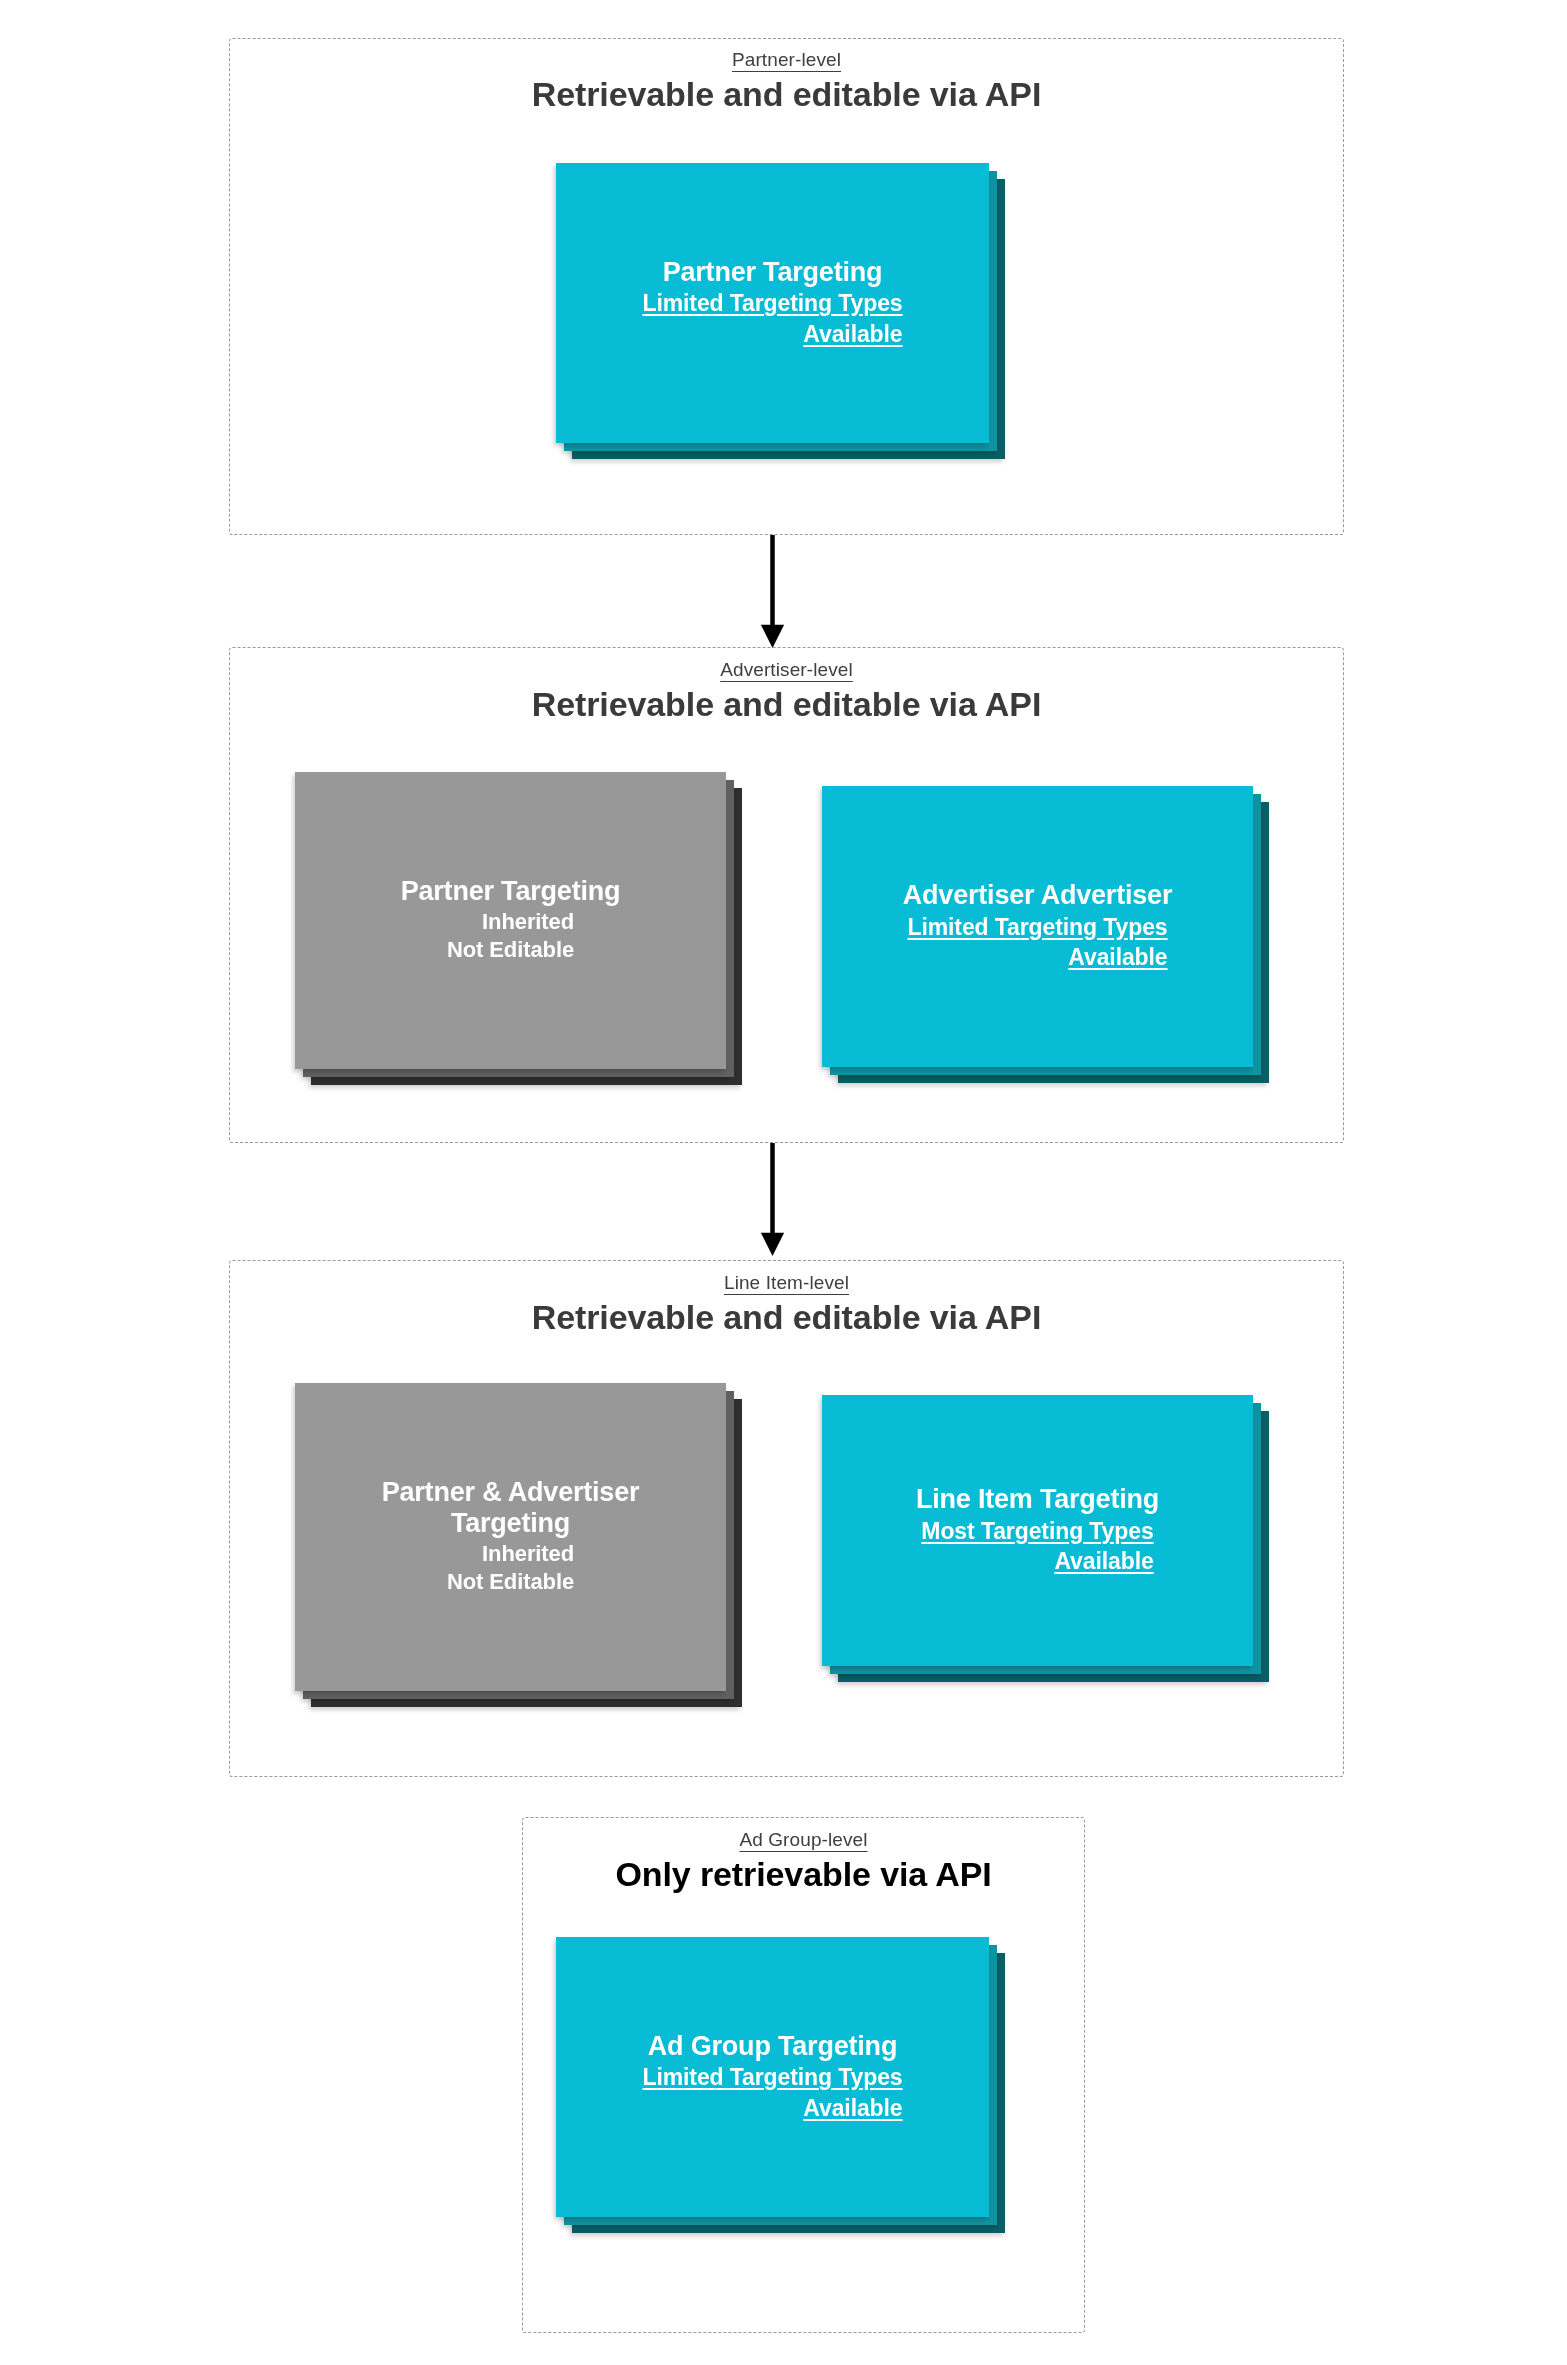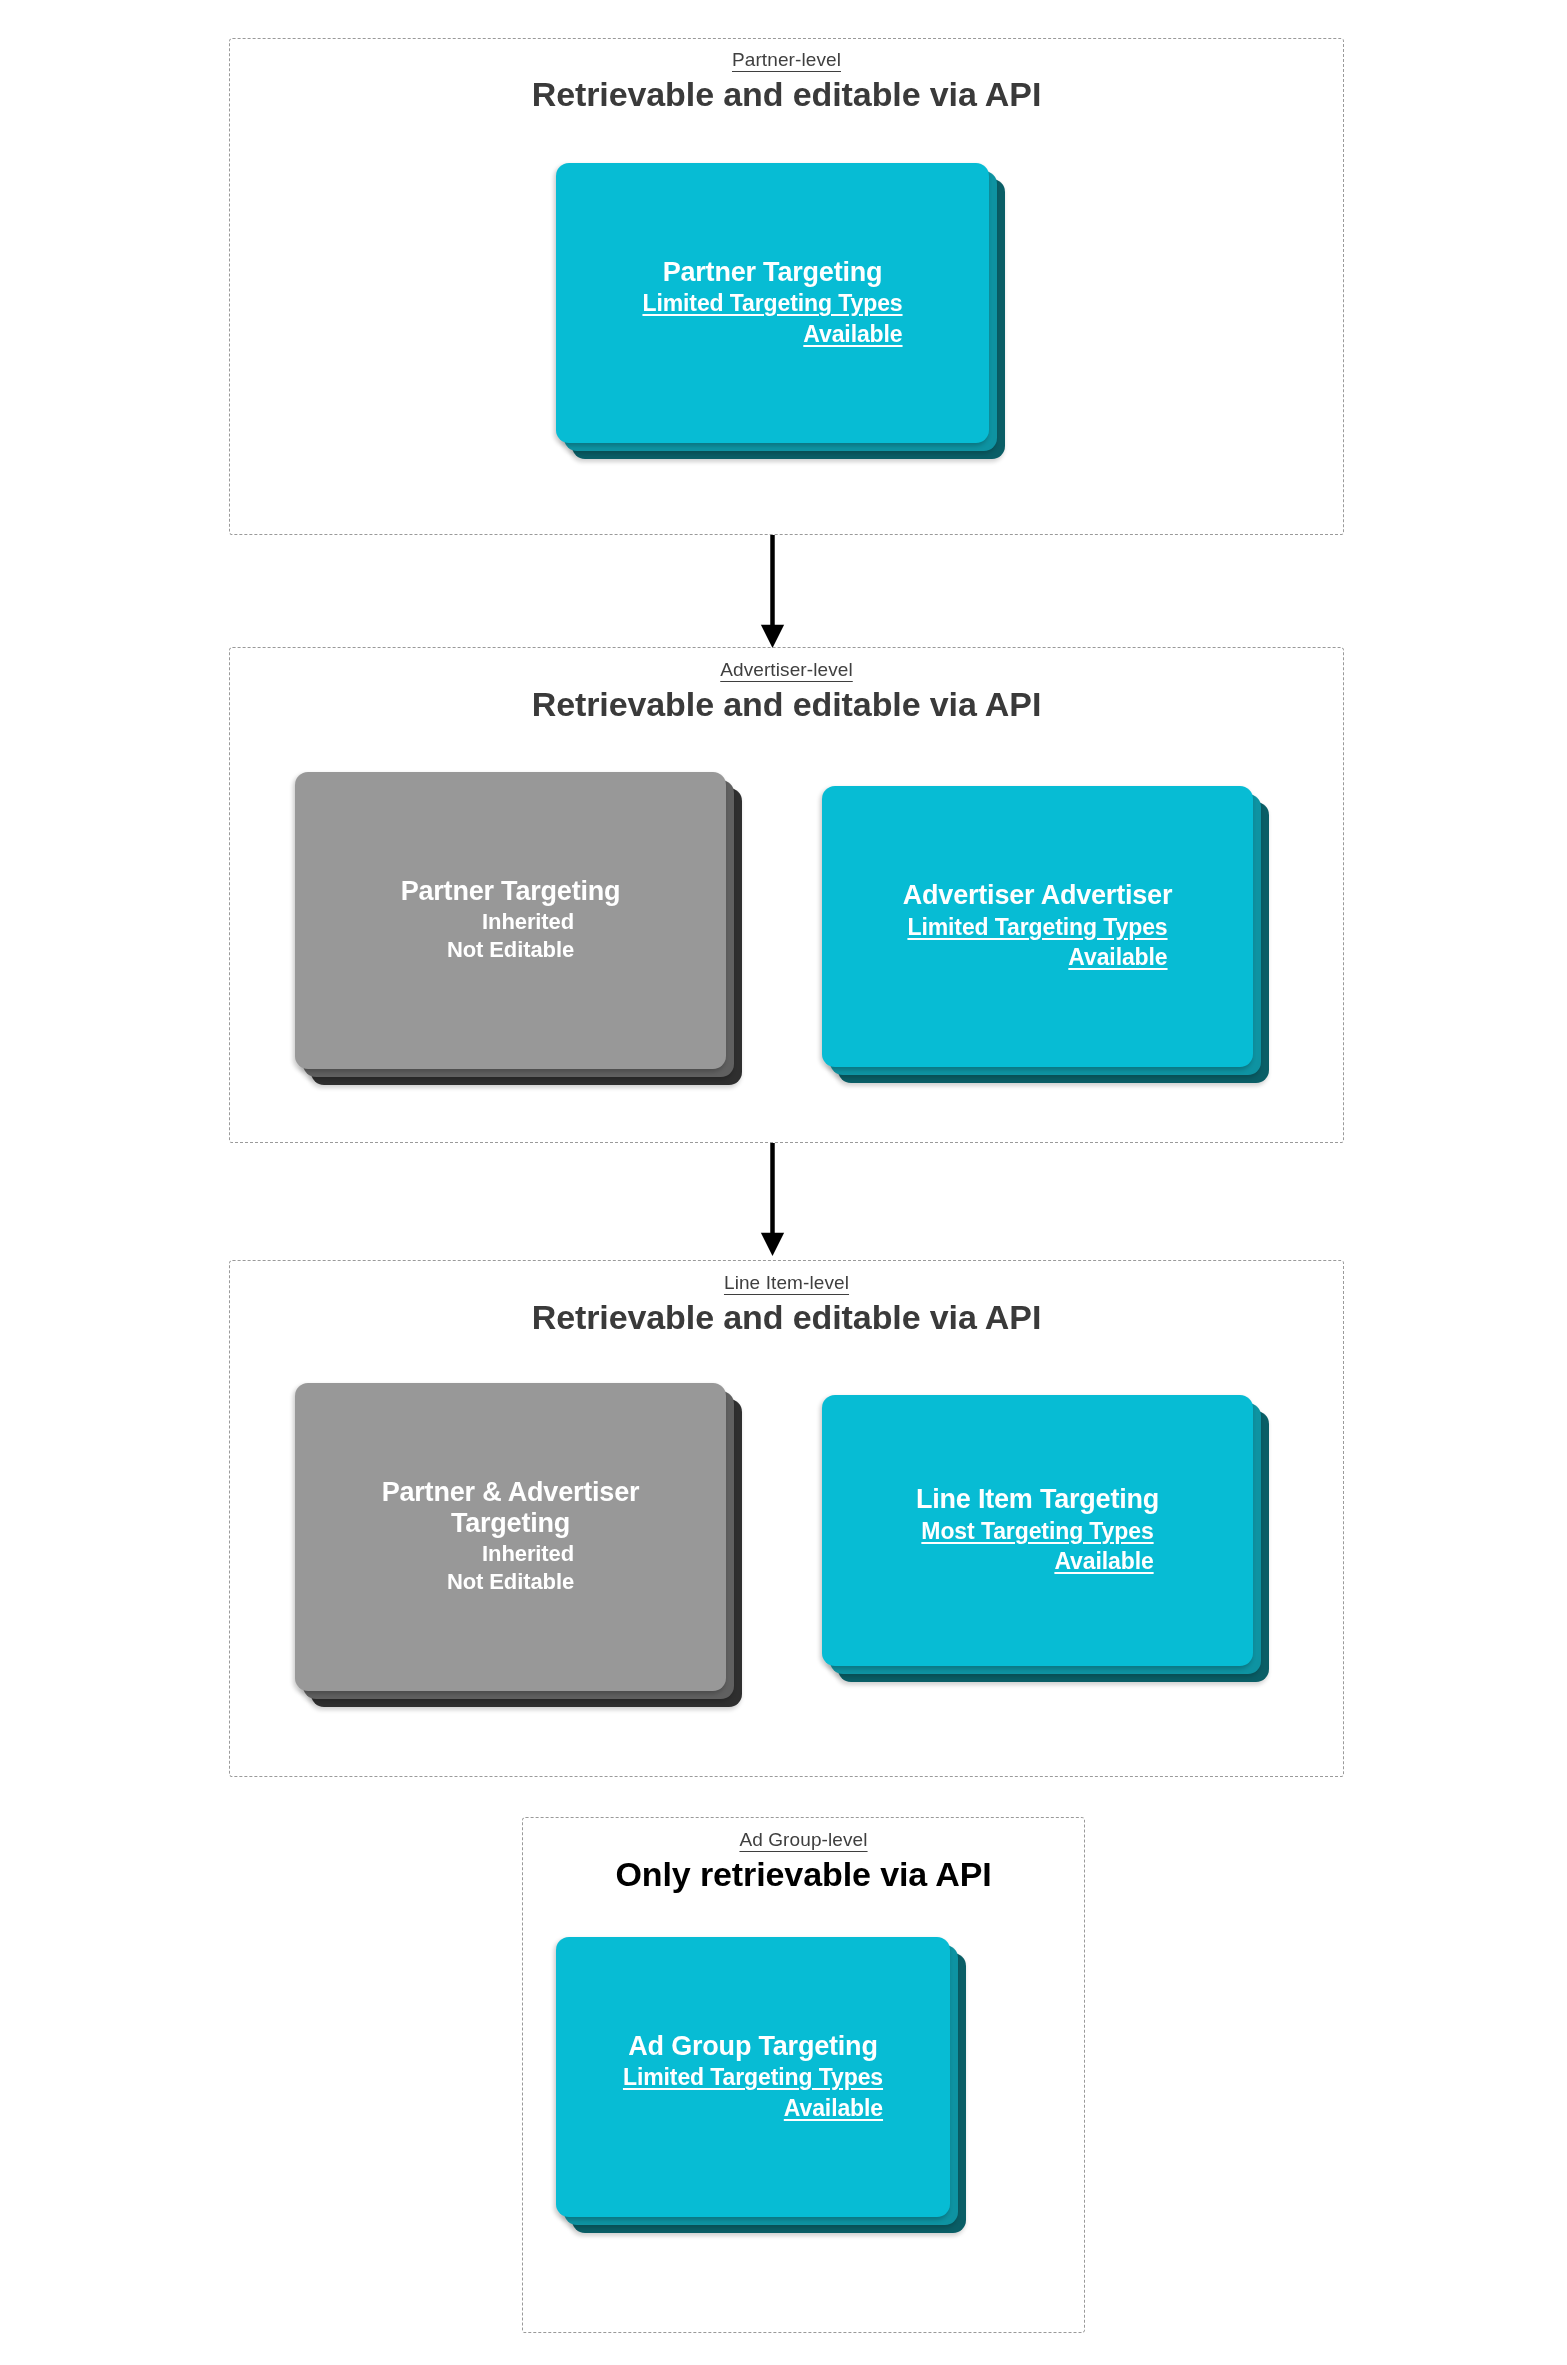--- a/index.html
+++ b/index.html
@@ -56,21 +56,21 @@
   .level-api.alert {
     color: #000000;
   }
 
   
   .stack {
     position: absolute;
   }
   .stack .layer {
     position: absolute;
-    border-radius: 13px;
+    border-radius: 0;
   }
   .stack .layer.back2 {
     left: 16px;
     top: 16px;
     right: -16px;
     bottom: -16px;
   }
   .stack .layer.back1 {
     left: 8px;
     top: 8px;
@@ -233,21 +233,21 @@
     </div>
   </div>
 
   <div class="level-box" style="left:522px; top:1817px; width:563px; height:516px;"></div>
 
   <div class="level-head" style="left:522px; top:1829px; width:563px;">
     <div class="level-name">Ad Group-level</div>
     <div class="level-api alert">Only retrievable via API</div>
   </div>
 
-  <div class="stack cyan" style="left:556px; top:1937px; width:394px; height:280px;">
+  <div class="stack cyan" style="left:556px; top:1937px; width:433px; height:280px;">
     <div class="layer back2"></div>
     <div class="layer back1"></div>
     <div class="layer front">
       <div class="card-title">Ad Group Targeting</div>
       <div class="card-sub">
         <span>Limited Targeting Types</span><br>
         <span>Available</span>
       </div>
     </div>
   </div>

